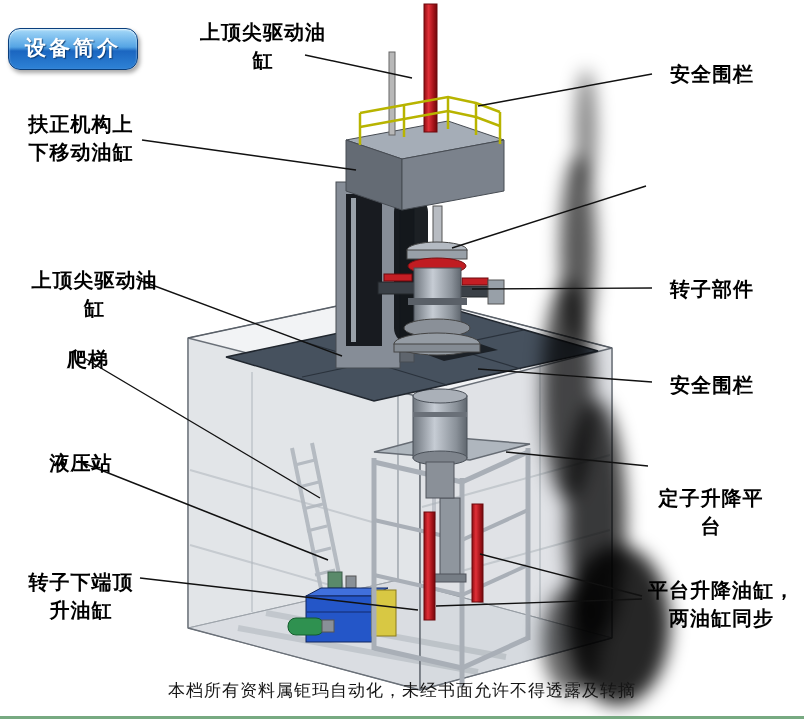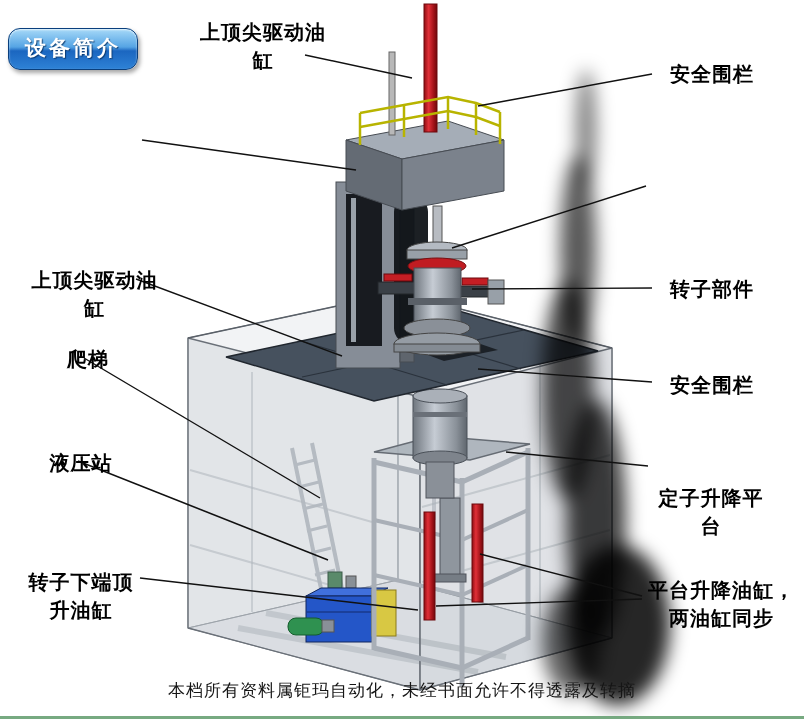--- a/index.html
+++ b/index.html
@@ -209,20 +209,21 @@
       <line x1="140" y1="578" x2="418" y2="610"></line>
       <line x1="642" y1="596" x2="480" y2="554"></line>
       <line x1="642" y1="599" x2="436" y2="606"></line>
     </g>
   </svg>
 
   <div class="badge">设备简介</div>
 
   <div class="callout" style="left:193px;top:18px;width:140px;">上顶尖驱动油缸</div>
   <div class="callout" style="left:657px;top:60px;width:110px;">安全围栏</div>
+  <div class="callout" style="left:22px;top:110px;width:118px;">扶正机构上下移动油缸</div>
   <div class="callout" style="left:22px;top:266px;width:145px;">上顶尖驱动油缸</div>
   <div class="callout" style="left:48px;top:345px;width:80px;">爬梯</div>
   <div class="callout" style="left:36px;top:449px;width:90px;">液压站</div>
   <div class="callout" style="left:22px;top:552px;width:118px;margin-top:16px;">转子下端顶升油缸</div>
   <div class="callout" style="left:657px;top:275px;width:110px;">转子部件</div>
   <div class="callout" style="left:657px;top:371px;width:110px;">安全围栏</div>
   <div class="callout" style="left:652px;top:444px;width:118px;margin-top:40px;">定子升降平台</div>
   <div class="callout" style="left:644px;top:576px;width:155px;">平台升降油缸，两油缸同步</div>
 
   <div class="watermark">本档所有资料属钜玛自动化，未经书面允许不得透露及转摘</div>

